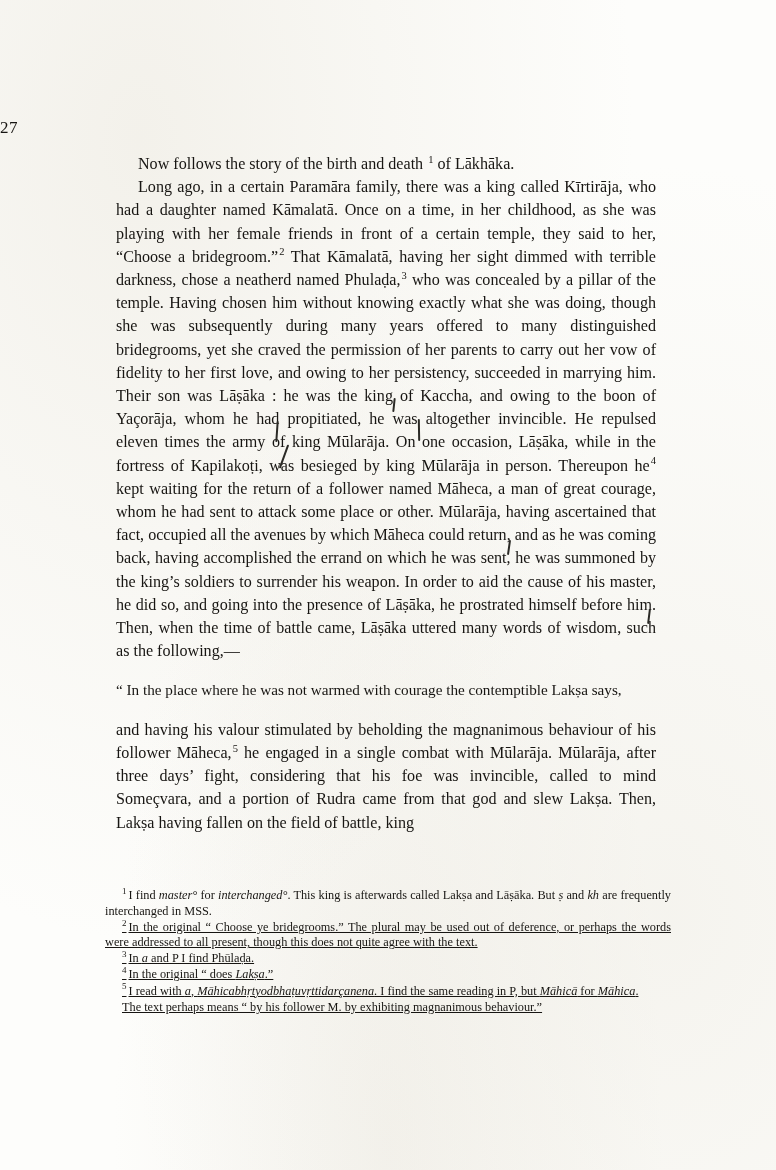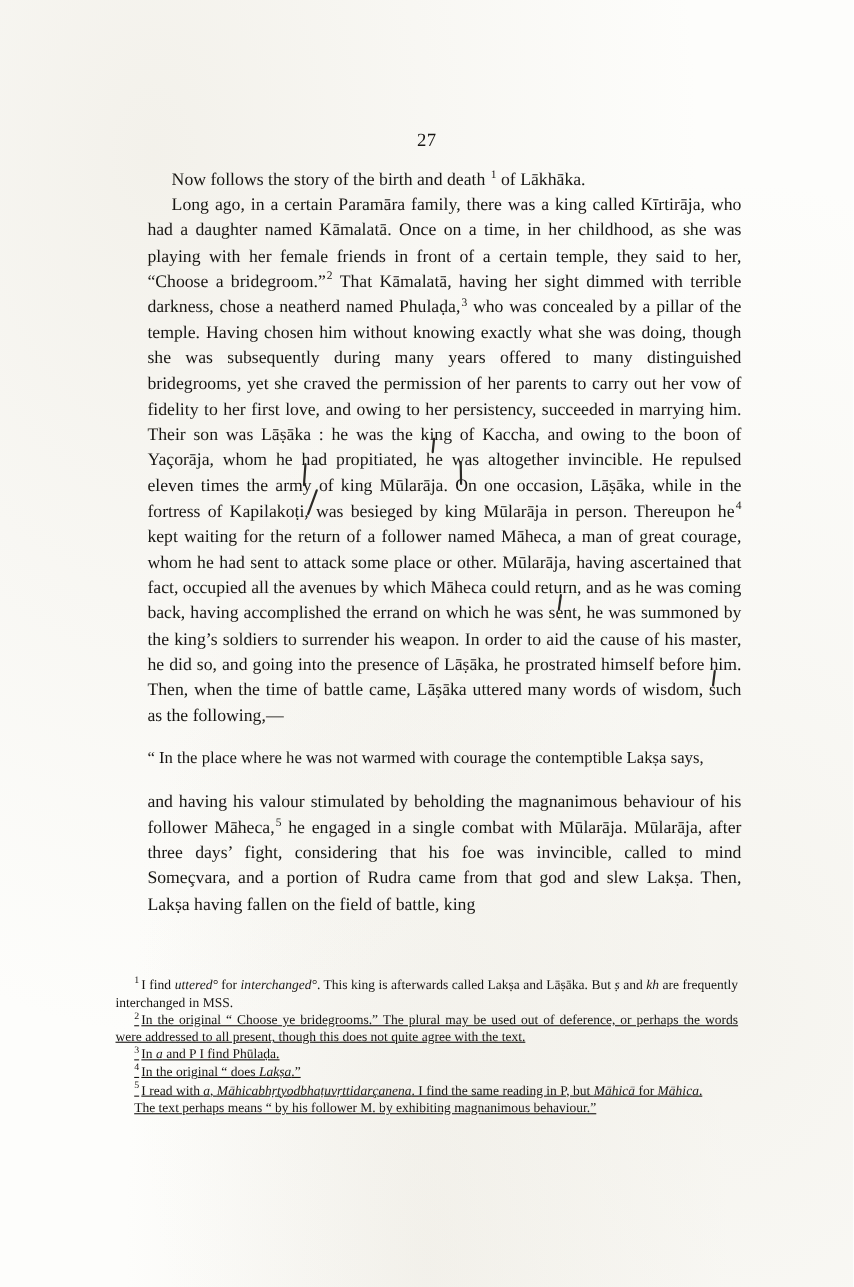--- a/index.html
+++ b/index.html
@@ -31,29 +31,29 @@
   .content {
     position: relative;
     z-index: 1;
   }
 
   .folio {
     position: absolute;
     top: 118px;
     left: 0;
     width: 776px;
-    text-align: center;
+    text-align: left;
     font-size: 17px;
     letter-spacing: 0.5px;
   }
 
   .body-block {
     position: absolute;
     top: 152px;
-    left: 134px;
+    left: 116px;
     width: 540px;
   }
 
   p.para {
     margin: 0;
     font-size: 16.1px;
     line-height: 23.2px;
     text-align: justify;
     text-indent: 22px;
     -webkit-hyphens: none;
@@ -146,21 +146,21 @@
         <p class="qline">“ In the place where he was not warmed with courage the contemptible Lakṣa says,</p>
       </div>
 
       <p class="para noindent">
         <span>and having his valour stimulated by beholding the magnanimous behaviour of his follower Māheca,</span><sup class="fn">5</sup><span> he engaged in a single combat with Mūlarāja. Mūlarāja, after three days’ fight, considering that his foe was invincible, called to mind Someçvara, and a portion of Rudra came from that god and slew Lakṣa. Then, Lakṣa having fallen on the field of battle, king</span>
       </p>
 
     </div>
 
     <div class="notes" id="footnotes">
-        <p class="note"><sup>1</sup><span>I find </span><span class="it">uttered°</span><span> for </span><span class="it">interchanged°</span><span>. This king is afterwards called Lakṣa and Lāṣāka. But </span><span class="it">ṣ</span><span> and </span><span class="it">kh</span><span> are frequently interchanged in MSS.</span></p>
+        <p class="note"><sup>1</sup><span>I find </span><span class="it">master°</span><span> for </span><span class="it">interchanged°</span><span>. This king is afterwards called Lakṣa and Lāṣāka. But </span><span class="it">ṣ</span><span> and </span><span class="it">kh</span><span> are frequently interchanged in MSS.</span></p>
         <p class="note"><sup>2</sup><span>In the original “ Choose ye bridegrooms.” The plural may be used out of deference, or perhaps the words were addressed to all present, though this does not quite agree with the text.</span></p>
         <p class="note"><sup>3</sup><span>In </span><span class="it">a</span><span> and P I find Phūlaḍa.</span></p>
         <p class="note"><sup>4</sup><span>In the original “ does </span><span class="it">Lakṣa</span><span>.”</span></p>
         <p class="note"><sup>5</sup><span>I read with </span><span class="it">a</span><span>, </span><span class="it">Māhicabhṛtyodbhaṭuvṛttidarçanena</span><span>. I find the same reading in P, but </span><span class="it">Māhicā</span><span> for </span><span class="it">Māhica</span><span>.</span></p>
         <p class="note"><span>The text perhaps means “ by his follower M. by exhibiting magnanimous behaviour.”</span></p>
       </div>
 
   </div>
 
   <div class="pen" style="left:276px; top:421px; width:2px; height:21px; transform:rotate(4deg);">

